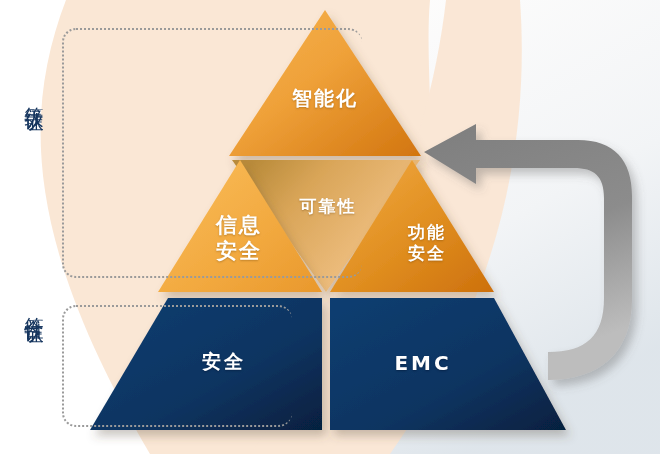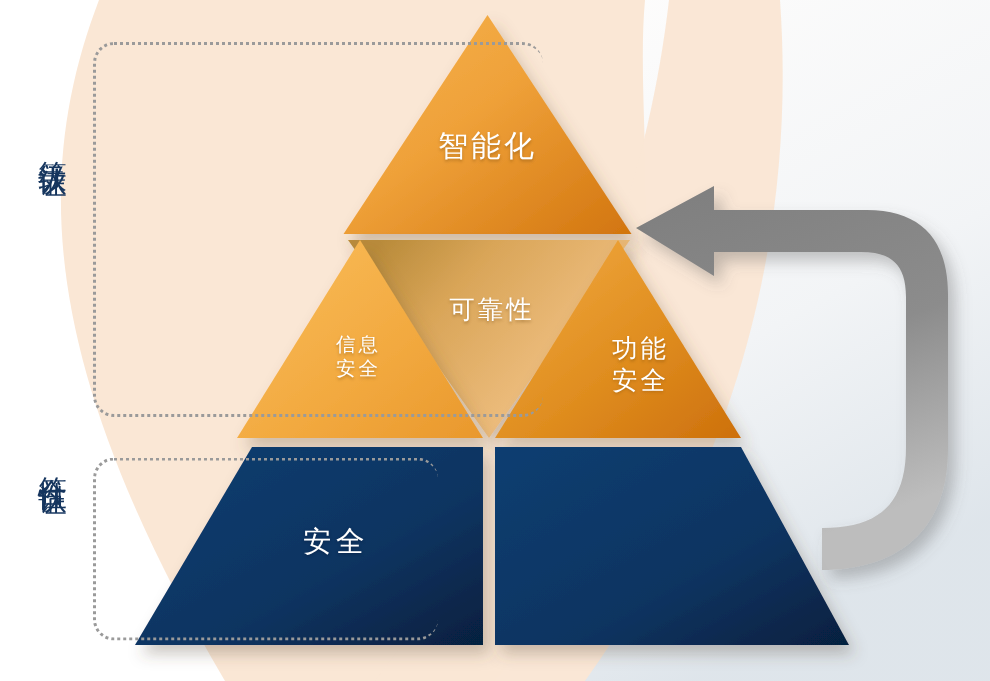--- a/index.html
+++ b/index.html
@@ -64,31 +64,31 @@
     top: 305px;
     width: 230px;
     height: 122px;
     border-right: none;
   }
 
   
   .shape-text {
     position: absolute;
     color: #ffffff;
-    font-weight: normal;
+    font-weight: bold;
     text-align: center;
     line-height: 1.25;
     white-space: pre-line;
     user-select: none;
     text-shadow: 0 1px 2px rgba(90,55,10,0.35);
   }
   #txt-smart      { left: 270px; top: 86px;  width: 110px; font-size: 20px; letter-spacing: 2px; }
   #txt-reliable   { left: 278px; top: 196px; width: 100px; font-size: 17px; letter-spacing: 2px;
                     text-shadow: 0 1px 2px rgba(120,80,25,0.45); }
-  #txt-infosec    { left: 196px; top: 222px; width: 86px;  font-size: 13px; letter-spacing: 2px; }
+  #txt-infosec    { left: 196px; top: 212px; width: 86px;  font-size: 21px; letter-spacing: 2px; }
   #txt-funcsafe   { left: 384px; top: 222px; width: 86px;  font-size: 17px; letter-spacing: 2px; }
   #txt-safety     { left: 176px; top: 350px; width: 96px;  font-size: 19px; letter-spacing: 3px;
                     text-shadow: 0 1px 2px rgba(0,20,50,0.5); }
   #txt-emc        { left: 368px; top: 351px; width: 110px; font-size: 20px; letter-spacing: 3px;
                     text-shadow: 0 1px 2px rgba(0,20,50,0.5);
                     font-family: "DejaVu Sans", sans-serif; }
 </style>
 </head>
 <body>
 
@@ -216,14 +216,15 @@
   <div class="shape-text" id="txt-reliable">可靠性</div>
 
   <div class="shape-text" id="txt-infosec">信息
 安全</div>
 
   <div class="shape-text" id="txt-funcsafe">功能
 安全</div>
 
   <div class="shape-text" id="txt-safety">安全</div>
 
+  <div class="shape-text" id="txt-emc">EMC</div>
 
 </div>
 
 </body></html>

